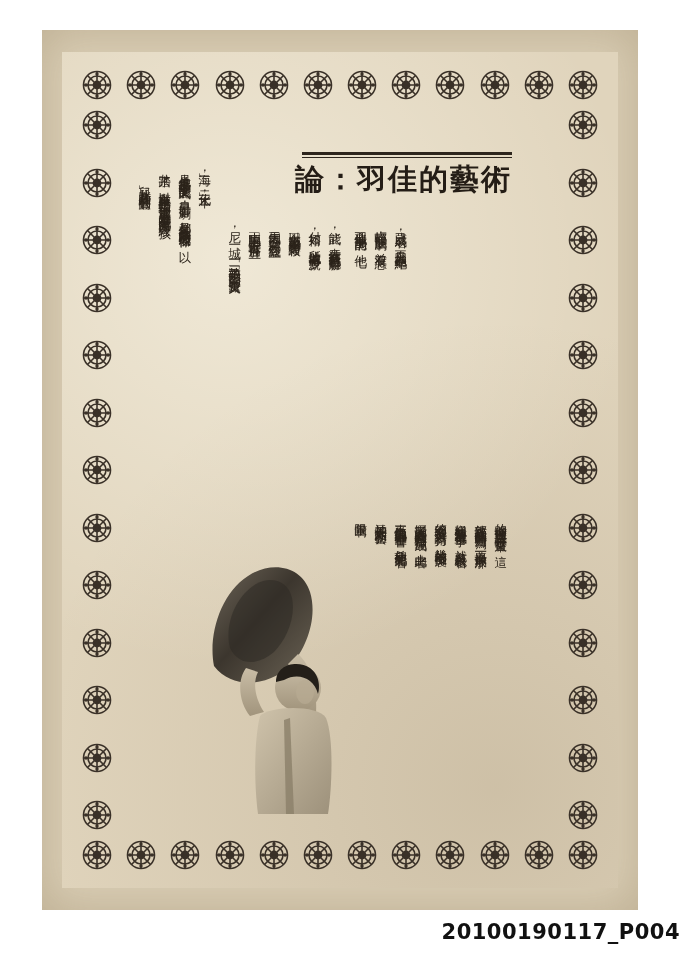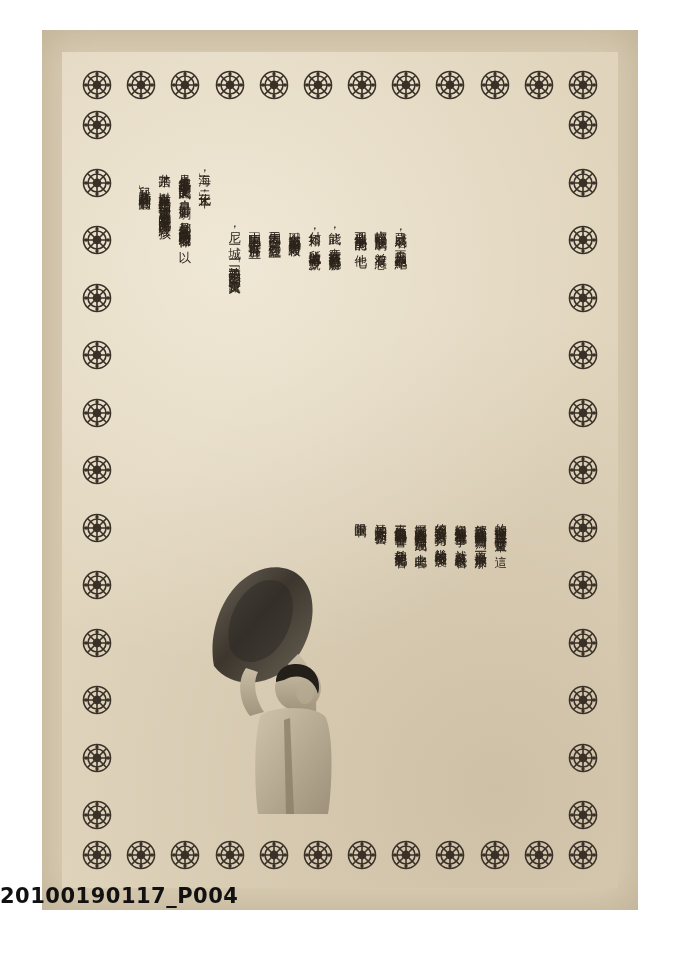--- a/index.html
+++ b/index.html
@@ -167,22 +167,22 @@
     height: 270px;
     overflow: hidden;
   }
   .photo svg { display: block; }
 
   
   .caption {
     position: absolute;
     left: 0;
     right: 0;
-    top: 884px;
-    text-align: left;
+    top: 920px;
+    text-align: right;
     font-family: "DejaVu Sans", "Liberation Sans", sans-serif;
     font-weight: bold;
     font-size: 21px;
     letter-spacing: 0.5px;
     color: #111111;
   }
 </style>
 </head>
 <body>
 
@@ -995,20 +995,25 @@
               <circle cx="17" cy="28" r="1.7"></circle>
         <circle cx="6" cy="17" r="1.7"></circle>
               <circle cx="28" cy="17" r="1.7"></circle>
       </g>
     </svg>
         </div>
       </div>
 
     <div class="content">
 
+      <div class="title-block">
+        <div class="title-rule-top"></div>
+        <div class="title-rule-thin"></div>
+        <div class="doc-title">論：羽佳的藝術</div>
+      </div>
 
       <div class="columns">
         <div class="vcol col-l1">兒」此片之片雖利甚豐的。</div>
         <div class="vcol col-l2">共踏了！以意影來說年餘已拍了二十部佳成名之片是「哪吒鬧東海」與「紅孩</div>
         <div class="vcol col-l3">上是他作品是不是能文能武？早已有目劇，都是劇佳七八歲時的成名傑作，以</div>
         <div class="vcol col-l4">海」二，二化」三本，</div>
 
         <div class="vcol col-m1">尼，城一　一「三娘教子」「胡不歸」「雙鎗黃天</div>
         <div class="vcol col-m2">山東响馬」「方世玉打擂台」「五</div>
         <div class="vcol col-m3">天氣周瑜」「武松」「義盜紅</div>

